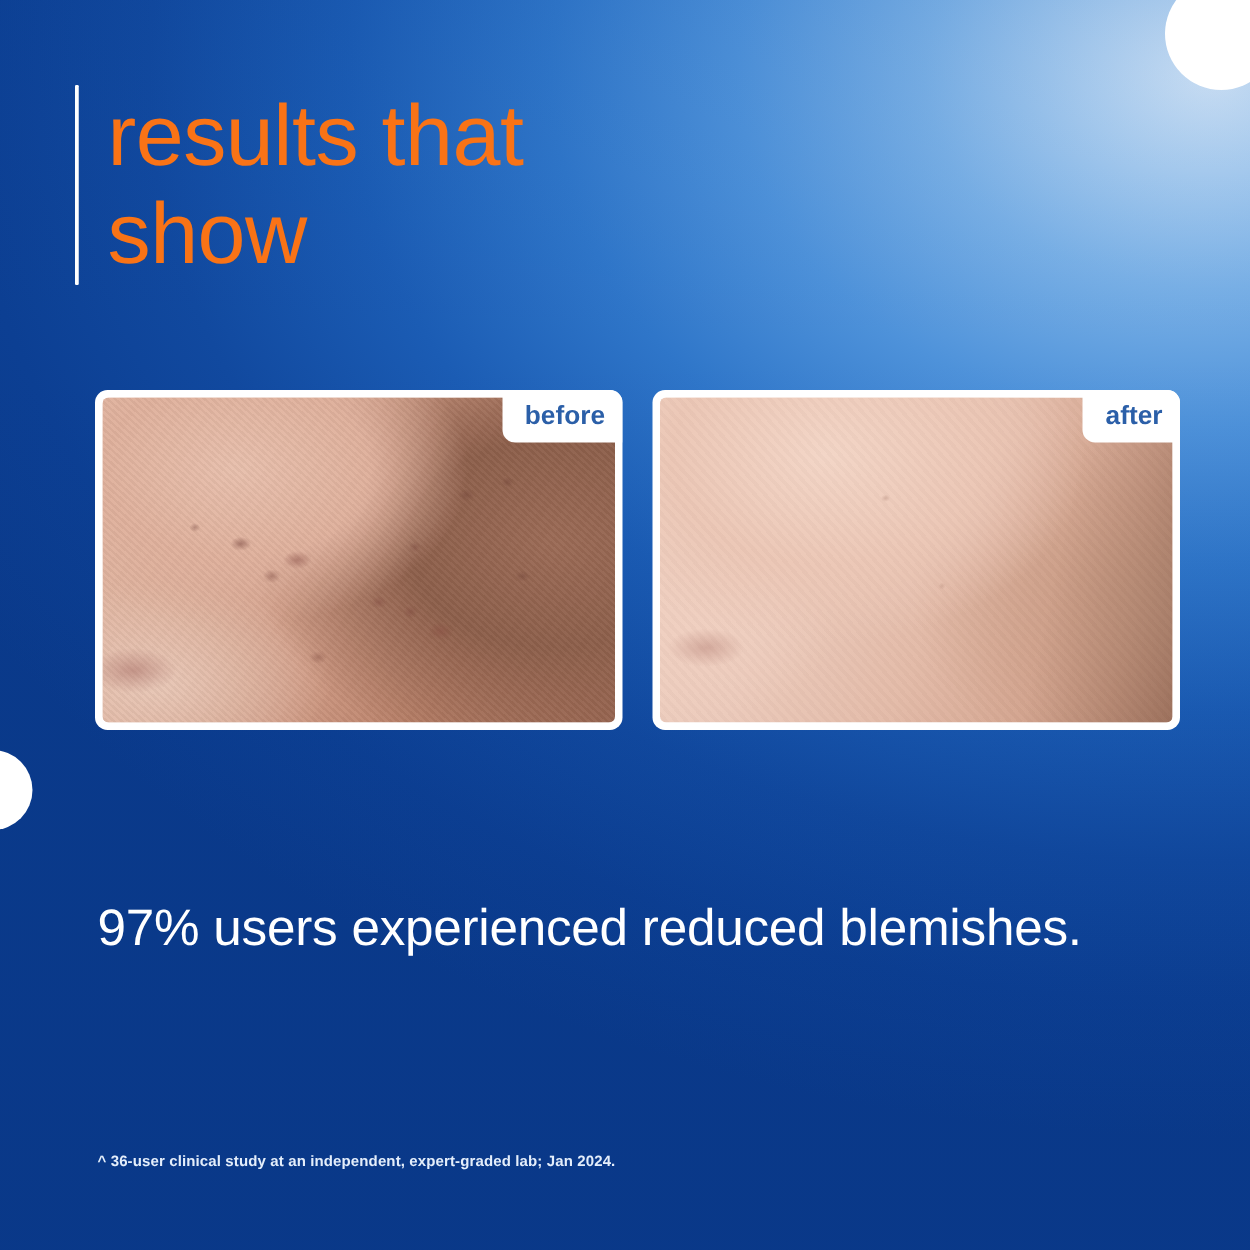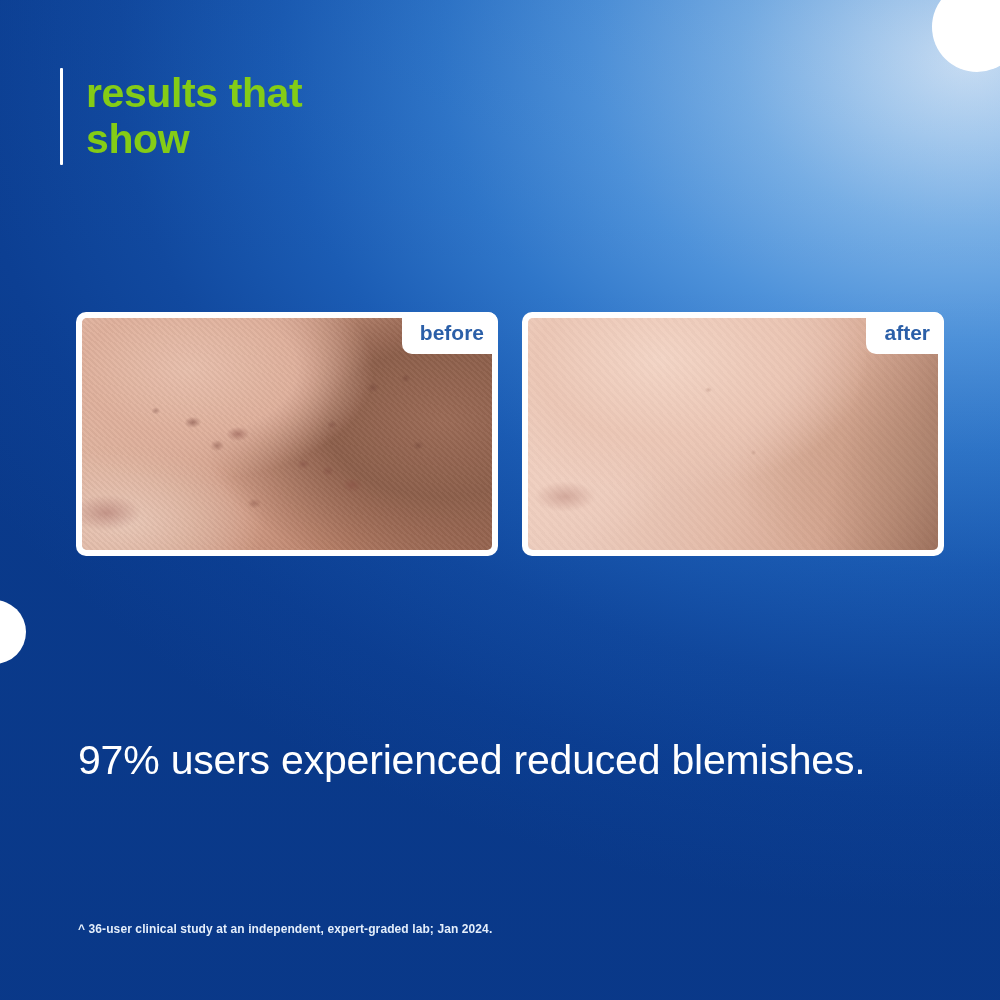--- a/index.html
+++ b/index.html
@@ -53,35 +53,35 @@
     display:flex; align-items:stretch;
   }
   .heading-rule {
     width:3px;
     background:#ffffff;
     margin-right:23px;
     flex:0 0 3px;
     border-radius:1px;
   }
   .heading-text {
-    color:#84cc16;
-    font-size:41px;
-    font-weight:700;
+    color:#f97316;
+    font-size:69px;
+    font-weight:400;
     line-height:1.13;
     letter-spacing:-0.4px;
     white-space:pre-line;
     padding-top:2px;
     padding-bottom:2px;
   }
 
   
   .photos {
     position:absolute;
     left:76px; top:312px;
-    width:868px; height:244px;
+    width:868px; height:272px;
     display:flex;
     gap:24px;
   }
   .photo-card {
     position:relative;
     flex:1 1 0;
     background:#ffffff;
     border-radius:10px;
     padding:6px;
     overflow:hidden;
@@ -162,21 +162,20 @@
   
   .claim {
     position:absolute;
     left:78px; top:718px;
     width:860px;
     color:#ffffff;
     font-size:41px;
     font-weight:400;
     letter-spacing:-0.2px;
     line-height:1.2;
-    margin-top:18px;
   }
 
   
   .footnote {
     position:absolute;
     left:78px; top:922px;
     color:#e4eefb;
     font-size:12px;
     font-weight:700;
     letter-spacing:0.1px;

